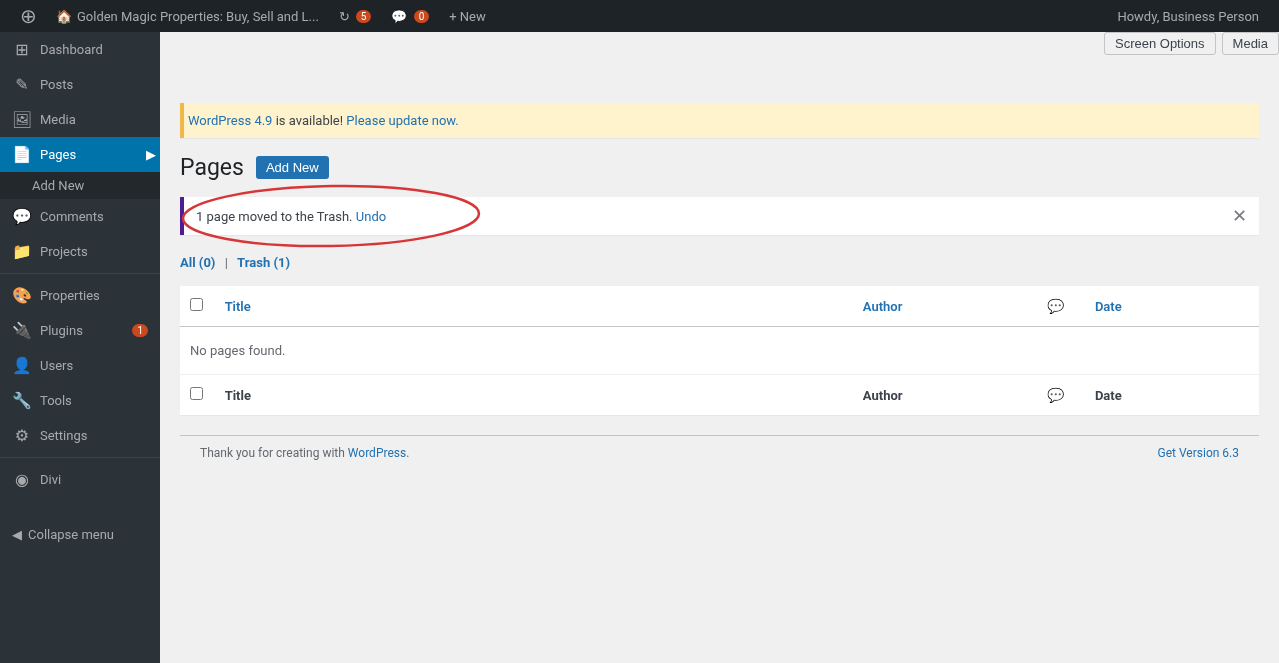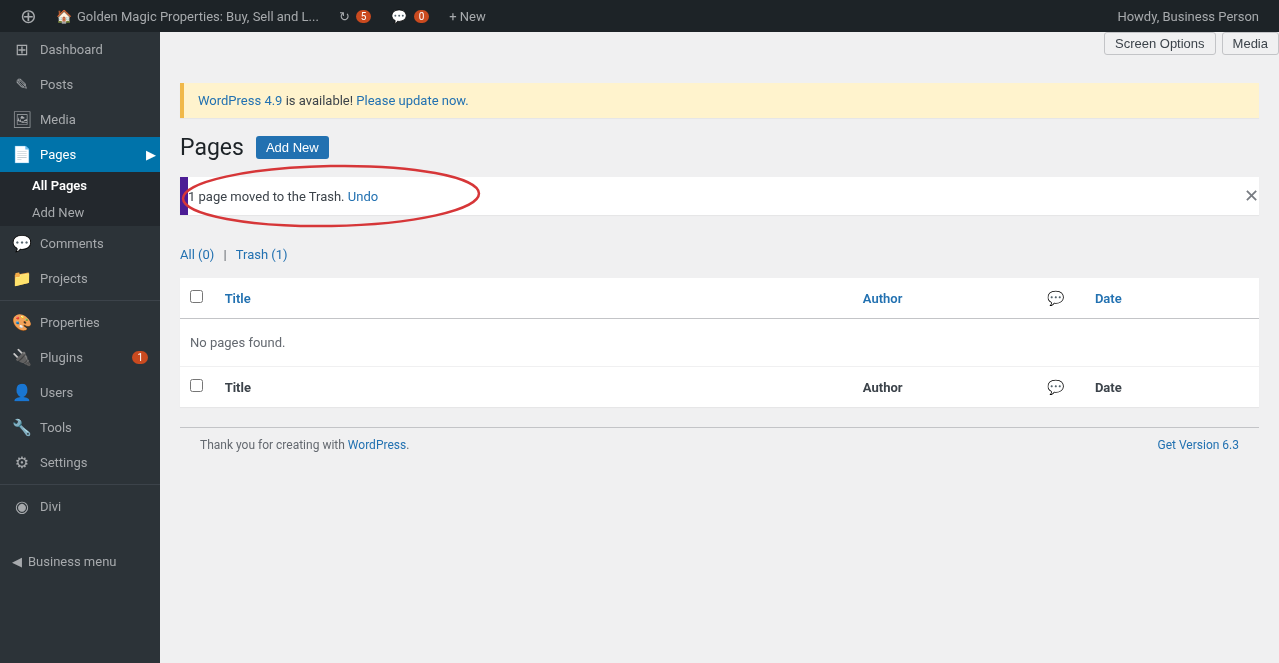--- a/index.html
+++ b/index.html
@@ -74,42 +74,43 @@
     }
     .page-header { display: flex; align-items: center; gap: 12px; margin-bottom: 16px; }
     .page-title { font-size: 23px; font-weight: 400; color: #1d2327; }
     .add-new-btn {
       background: #2271b1; color: #fff; border: none;
       padding: 4px 10px; font-size: 13px; border-radius: 3px; cursor: pointer;
     }
 
     
     .notice {
-      background: #fff; border-left: 8px solid #4c1d95;
-      padding: 10px 0; margin-bottom: 16px;
+      background: #fff; border-left: 4px solid #4c1d95;
+      padding: 10px 12px; margin-bottom: 4px;
       display: flex; align-items: center; justify-content: space-between;
       position: relative;
       box-shadow: 0 1px 1px rgba(0,0,0,.04);
     }
     .notice-text { font-size: 13px; color: #3c434a; }
     .notice-text a { color: #2271b1; text-decoration: none; }
     .notice-dismiss { background: none; border: none; cursor: pointer; color: #787c82; font-size: 18px; line-height: 1; }
 
     
     .update-notice {
       background: #fff3cd; border-left: 4px solid #f0b849;
-      padding: 10px 14px; margin-bottom: 16px;
+      padding: 10px 4px; margin-bottom: 16px;
       font-size: 13px;
       box-shadow: 0 1px 1px rgba(0,0,0,.04);
+      margin-top: 20px;
     }
     .update-notice a { color: #2271b1; text-decoration: none; }
 
     
     .filter-links { margin-bottom: 16px; font-size: 13px; }
-    .filter-links a { color: #2271b1; text-decoration: none; }
+    .filter-links a { color: #2271b1; text-decoration: none; font-weight: bold; }
     .filter-links .sep { color: #646970; margin: 0 6px; }
 
     
     .pages-table { width: 100%; border-collapse: collapse; background: #fff; box-shadow: 0 1px 1px rgba(0,0,0,.04); }
     .pages-table th, .pages-table td {
       padding: 12px 10px; text-align: left; font-size: 13px;
     }
     .pages-table thead th {
       background: #fff; border-bottom: 1px solid #c3c4c7;
       color: #2271b1; font-weight: 600;
@@ -192,23 +193,20 @@
     <div class="sidebar-item">
       <span class="icon">🖼</span>
       <span>Media</span>
     </div>
     <div class="sidebar-item active">
       <span class="icon">📄</span>
       <span>Pages</span>
       <div class="sidebar-arrow">▶</div>
     </div>
     <div class="sidebar-submenu">
-      <div class="sidebar-subitem active">
-        <span>All Pages</span>
-      </div>
       <div class="sidebar-subitem">
         <span>Add New</span>
       </div>
     </div>
     <div class="sidebar-item">
       <span class="icon">💬</span>
       <span>Comments</span>
     </div>
     <div class="sidebar-item">
       <span class="icon">📁</span>
@@ -236,21 +234,21 @@
       <span class="icon">⚙</span>
       <span>Settings</span>
     </div>
     <div class="sidebar-divider"></div>
     <div class="sidebar-item">
       <span class="icon">◉</span>
       <span>Divi</span>
     </div>
     <div class="collapse-menu">
       <span>◀</span>
-      <span>Business menu</span>
+      <span>Collapse menu</span>
     </div>
   </div>
 
   <div style="flex:1; display:flex; flex-direction:column;">
 
     <div class="top-actions">
       <button class="screen-options-btn">Screen Options</button>
       <button class="help-btn">Media</button>
     </div>
 

